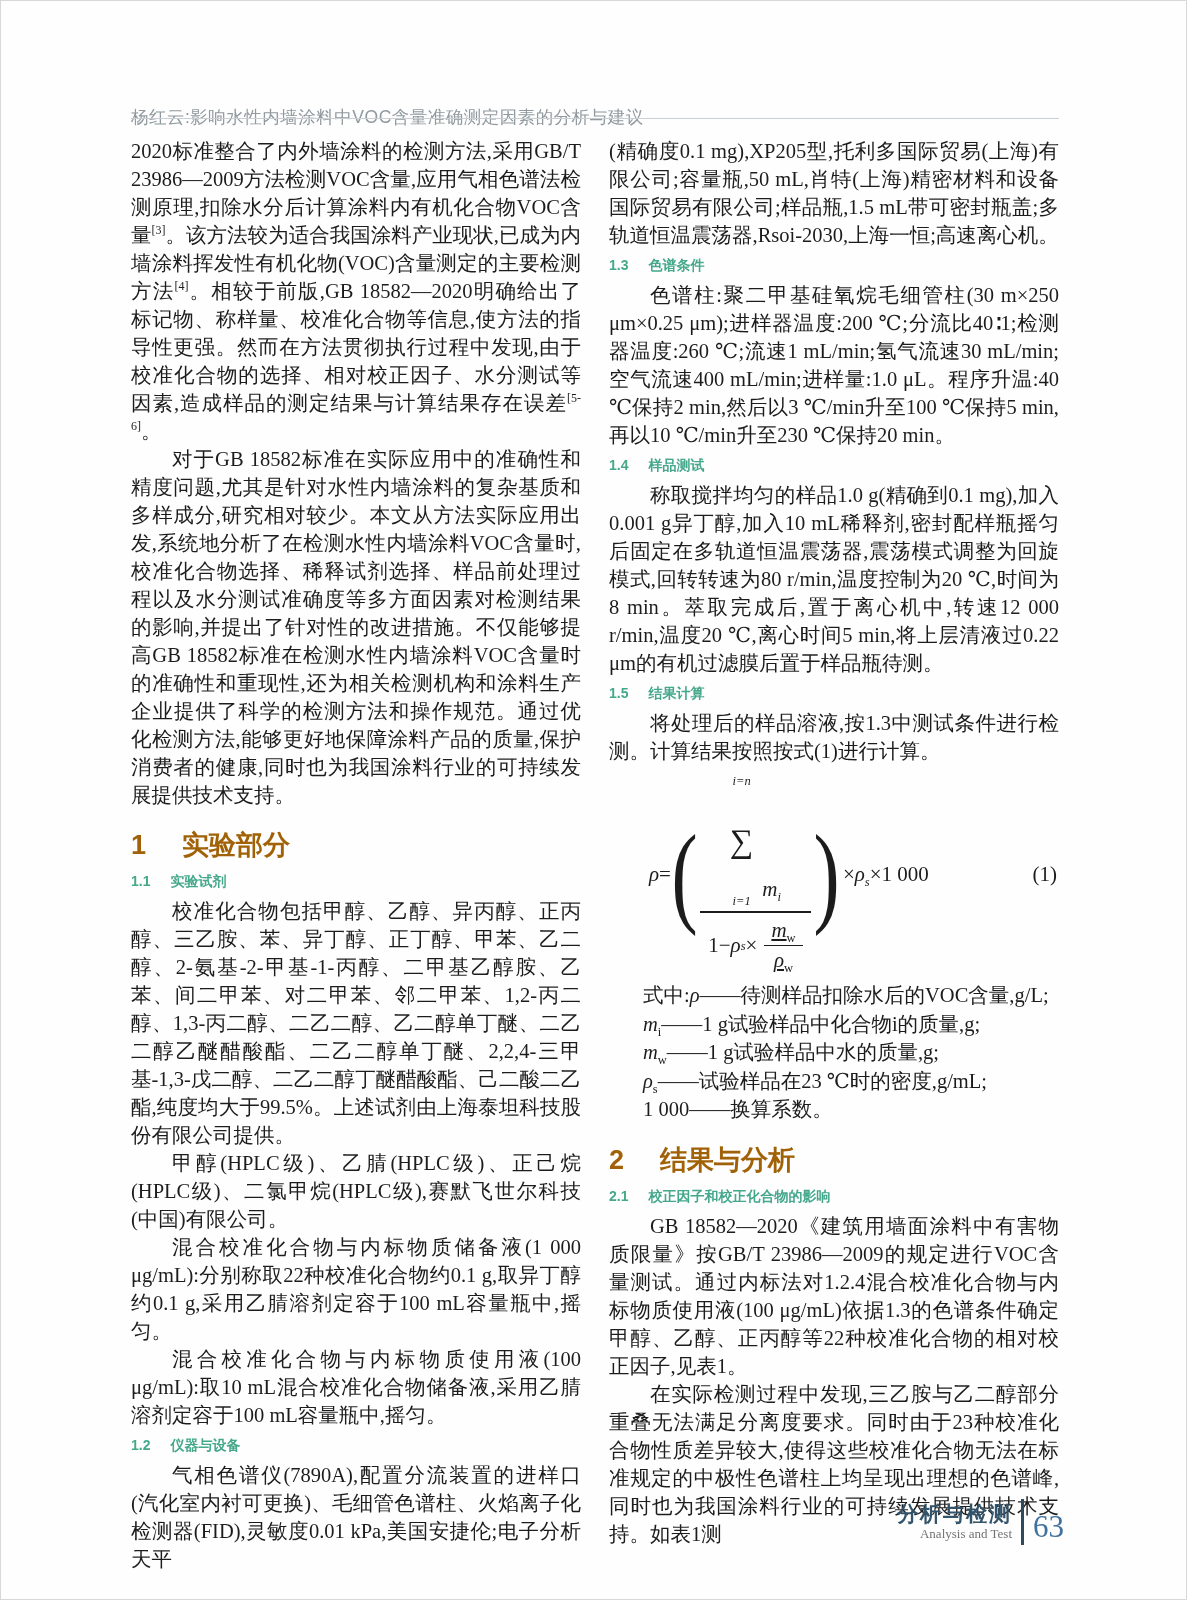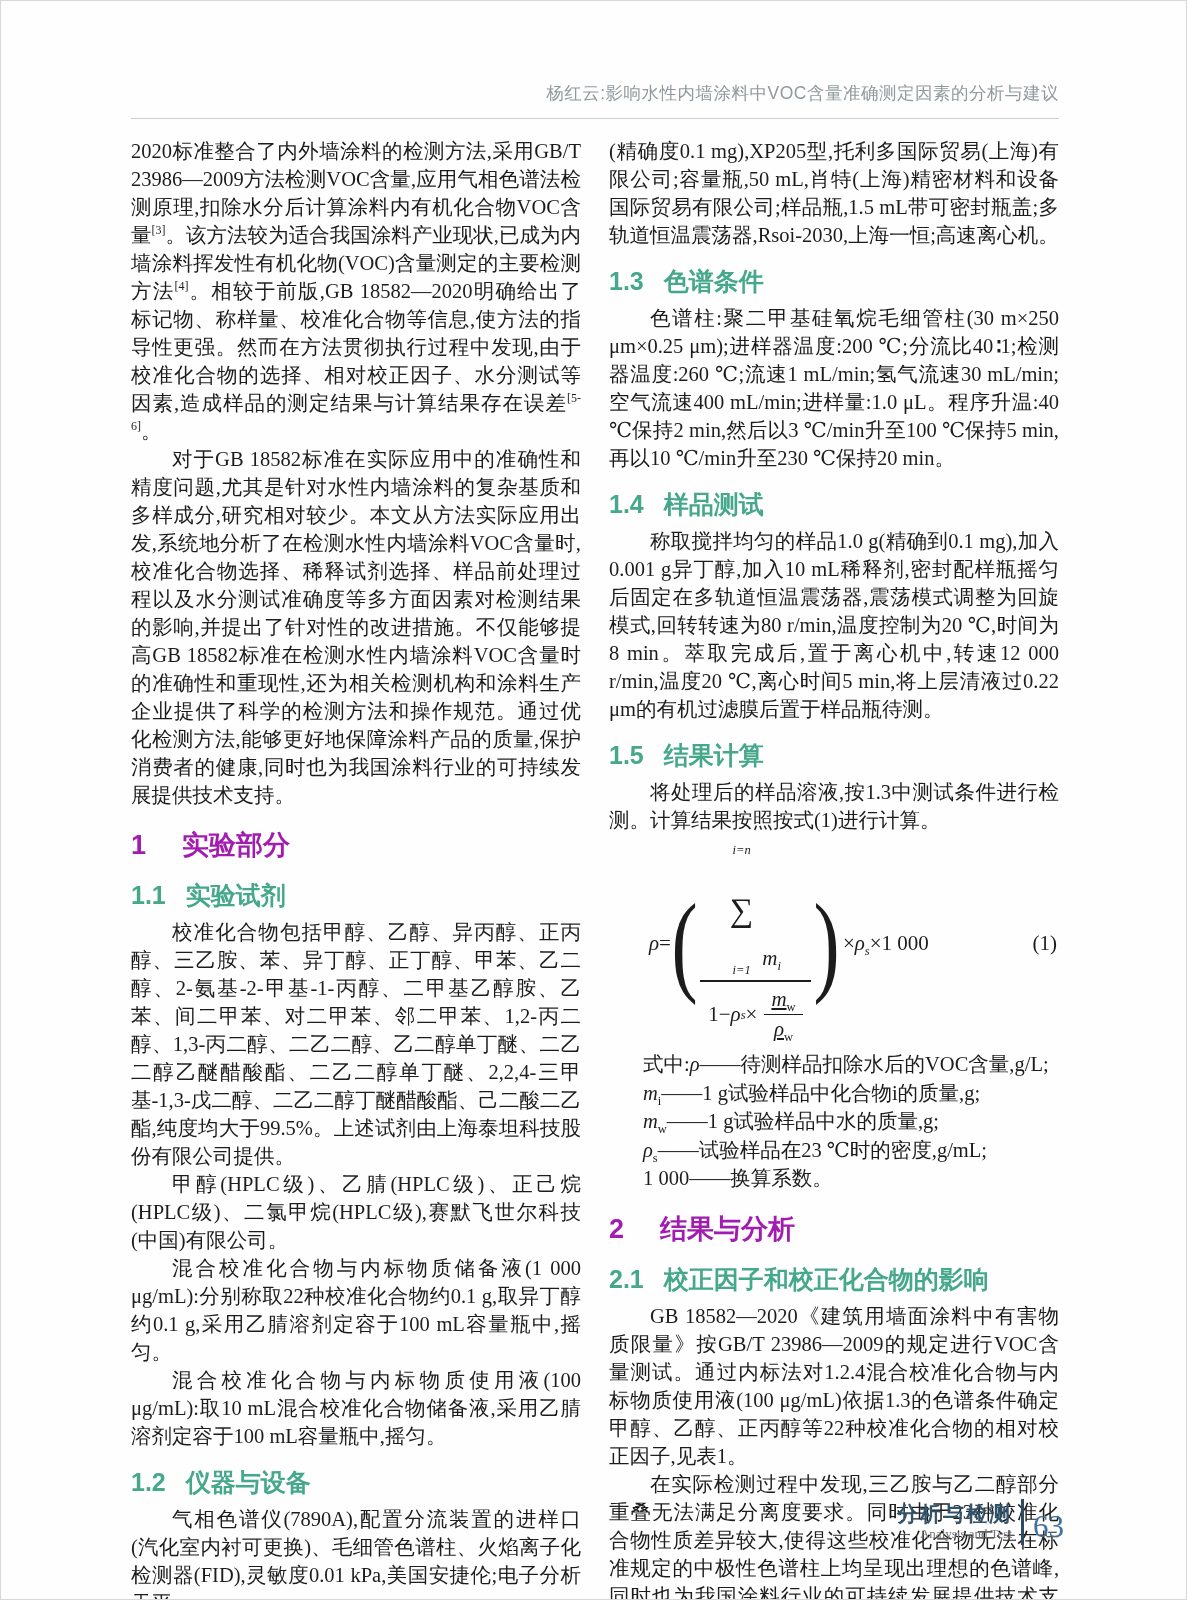--- a/index.html
+++ b/index.html
@@ -5,44 +5,44 @@
   html,body { margin:0; padding:0; background:#ebebeb; }
   .page {
     position:relative; width:1187px; height:1600px; margin:0 auto;
     background:#fefefe; overflow:hidden;
     border:1px solid #d8d8d8; box-sizing:border-box;
     font-family:"Liberation Serif","DejaVu Serif",serif;
     color:#1c1c1c;
   }
   
   .running-head {
-    position:absolute; top:80px; left:130px; width:928px;
-    text-align:right; font-family:"Liberation Sans","DejaVu Sans",sans-serif;
+    position:absolute; top:104px; left:130px; width:928px;
+    font-family:"Liberation Sans","DejaVu Sans",sans-serif;
     font-size:17.5px; color:#8f999e; letter-spacing:0.5px;
   }
   .head-rule { position:absolute; top:117px; left:130px; width:928px; height:1px; background:#c9cfd2; }
 
   
   .columns { position:absolute; top:136px; left:130px; width:928px; display:flex; gap:28px; }
   .col { width:450px; flex:0 0 450px; }
 
   .para { margin:0; font-size:20.5px; line-height:28px; text-align:justify; }
   .para.indent { text-indent:2em; }
   sup { font-size:12px; line-height:0; }
   sub { font-size:12.5px; line-height:0; }
   .it { font-style:italic; }
 
   .sec-h1 {
     margin:18px 0 10px; font-family:"Liberation Sans","DejaVu Sans",sans-serif;
-    font-weight:bold; font-size:27px; color:#a21caf;
+    font-weight:bold; font-size:27px; color:#a16207;
   }
   .sec-h1 .h-num { margin-right:36px; }
   .sec-h2 {
-    margin:16px 0 6px; font-family:"Liberation Sans","DejaVu Sans",sans-serif;
-    font-weight:bold; font-size:25px; color:#45a88b;
+    margin:8px 0 6px; font-family:"Liberation Sans","DejaVu Sans",sans-serif;
+    font-weight:bold; font-size:14px; color:#45a88b;
   }
   .sec-h2 .h-num { margin-right:20px; }
 
   
   .formula-block { display:flex; align-items:center; margin:10px 0 8px; }
   .eq-body { display:flex; align-items:center; margin-left:40px; font-size:21px; }
   .big-paren {
     font-size:112px; line-height:1; transform:scaleX(0.7);
     margin:0 -5px; font-weight:400;
   }

